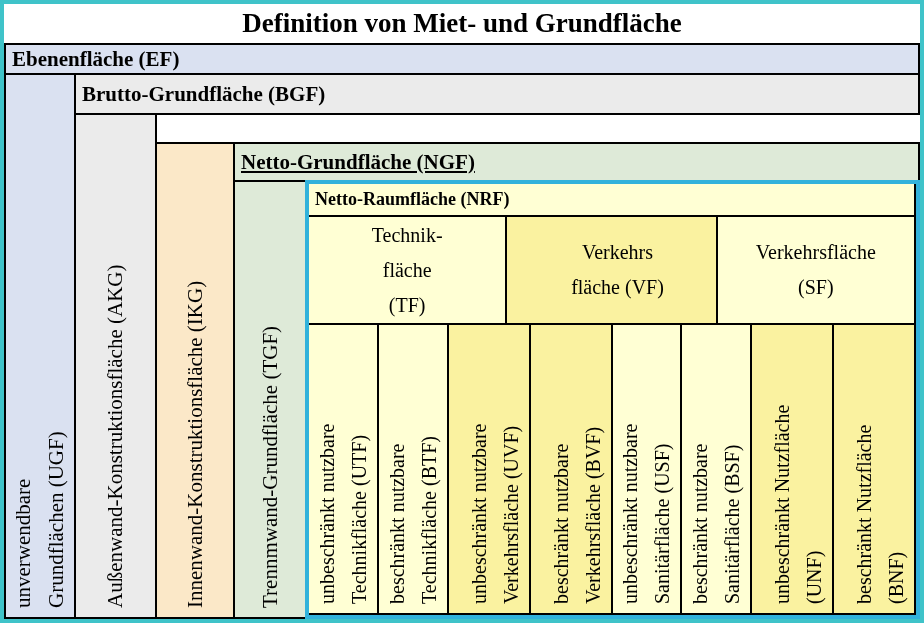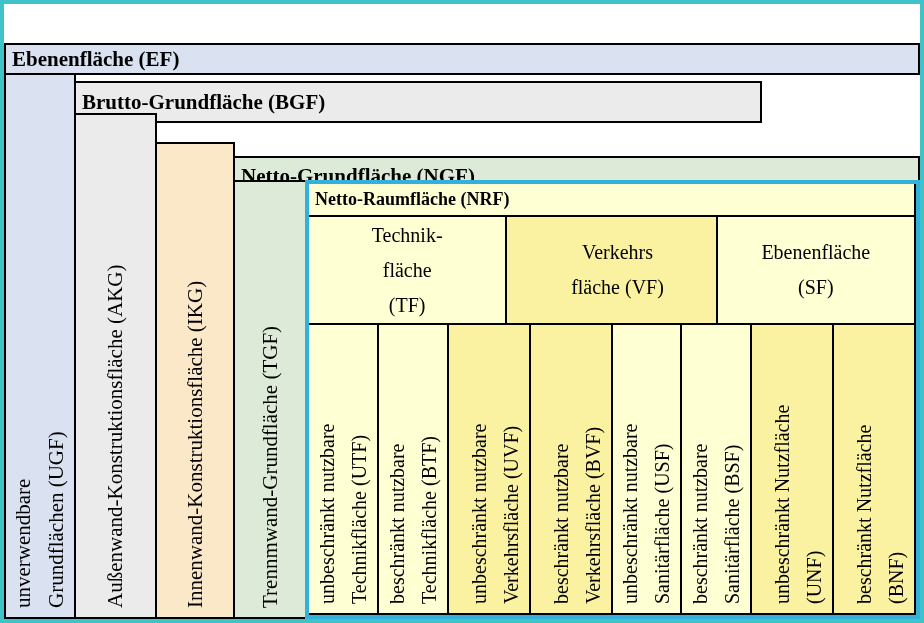--- a/index.html
+++ b/index.html
@@ -84,57 +84,58 @@
     display:flex;justify-content:center;align-items:stretch;
   }
   .scell .vtext{font-size:20px;line-height:1.6;}
   .gcell + .gcell, .scell + .scell{border-left:2px solid #000;}
 </style>
 </head>
 <body>
 
 <div class="page">
 
+  <div class="cell title-cell" style="left:0;top:0;width:916px;height:41px;">Definition von Miet- und Grundfläche</div>
 
   <div class="cell hrow bg-blue" style="left:0;top:39px;width:916px;height:32px;">Ebenenfläche (EF)</div>
 
   <div class="cell vcell bg-blue" style="left:0;top:69px;width:72px;height:546px;">
     <div class="vtext">unverwendbare
 Grundflächen (UGF)</div>
   </div>
 
-  <div class="cell hrow bg-gray" style="left:70px;top:77px;width:688px;height:42px;">Brutto-Grundfläche (BGF)</div>
+  <div class="cell hrow bg-gray" style="left:70px;top:69px;width:846px;height:42px;">Brutto-Grundfläche (BGF)</div>
 
   <div class="cell vcell bg-gray" style="left:70px;top:109px;width:83px;height:506px;">
     <div class="vtext">Außenwand-Konstruktionsfläche (AKG)</div>
   </div>
 
 
   <div class="cell vcell bg-peach" style="left:151px;top:138px;width:80px;height:477px;">
     <div class="vtext">Innenwand-Konstruktionsfläche (IKG)</div>
   </div>
 
-  <div class="cell hrow bg-green" style="left:229px;top:152px;width:687px;height:40px;text-decoration:underline;">Netto-Grundfläche (NGF)</div>
+  <div class="cell hrow bg-green" style="left:229px;top:138px;width:687px;height:40px;text-decoration:underline;">Netto-Grundfläche (NGF)</div>
 
   <div class="cell vcell bg-green" style="left:229px;top:176px;width:74px;height:439px;">
     <div class="vtext">Trennmwand-Grundfläche (TGF)</div>
   </div>
 
   <div class="nrf-block">
     <div class="nrf-inner">
 
       <div class="nrf-header pale">Netto-Raumfläche (NRF)</div>
 
       <div class="group-row">
         <div class="gcell pale">Technik-
 fläche
 (TF)</div>
         <div class="gcell bright">Verkehrs
 fläche (VF)</div>
-        <div class="gcell pale">Ebenenfläche
+        <div class="gcell pale">Verkehrsfläche
 (SF)</div>
       </div>
 
       <div class="sub-row">
         <div class="scell pale">
           <div class="vtext">unbeschränkt nutzbare
 Technikfläche (UTF)</div>
         </div>
         <div class="scell pale">
           <div class="vtext">beschränkt nutzbare

